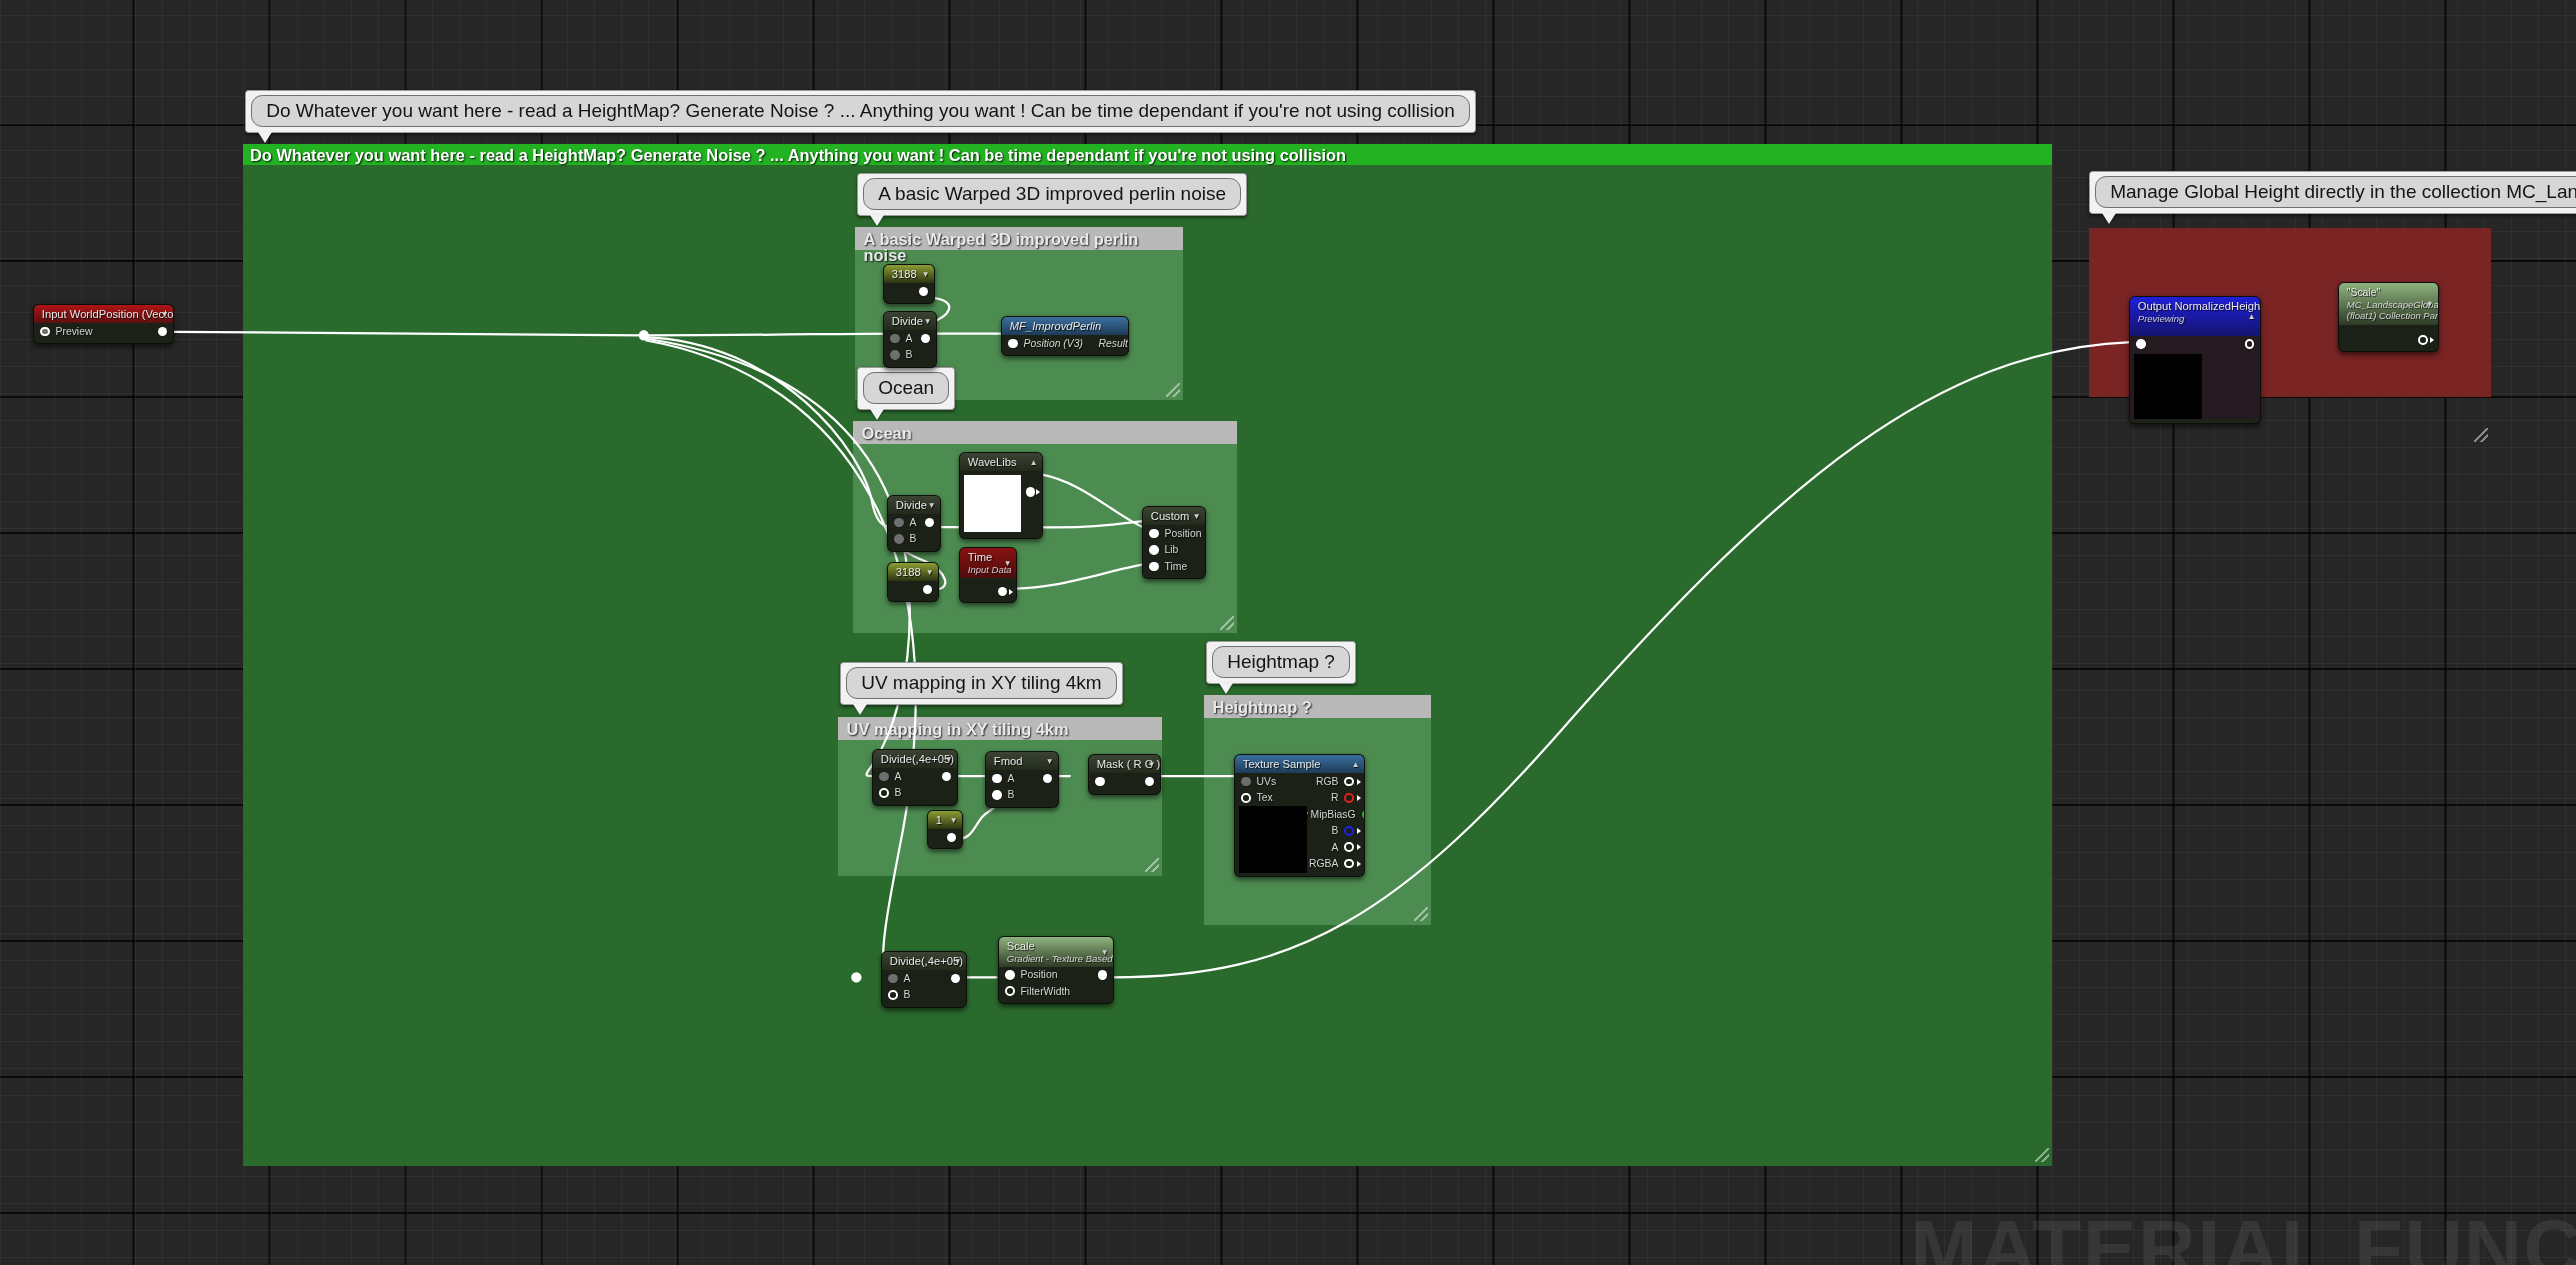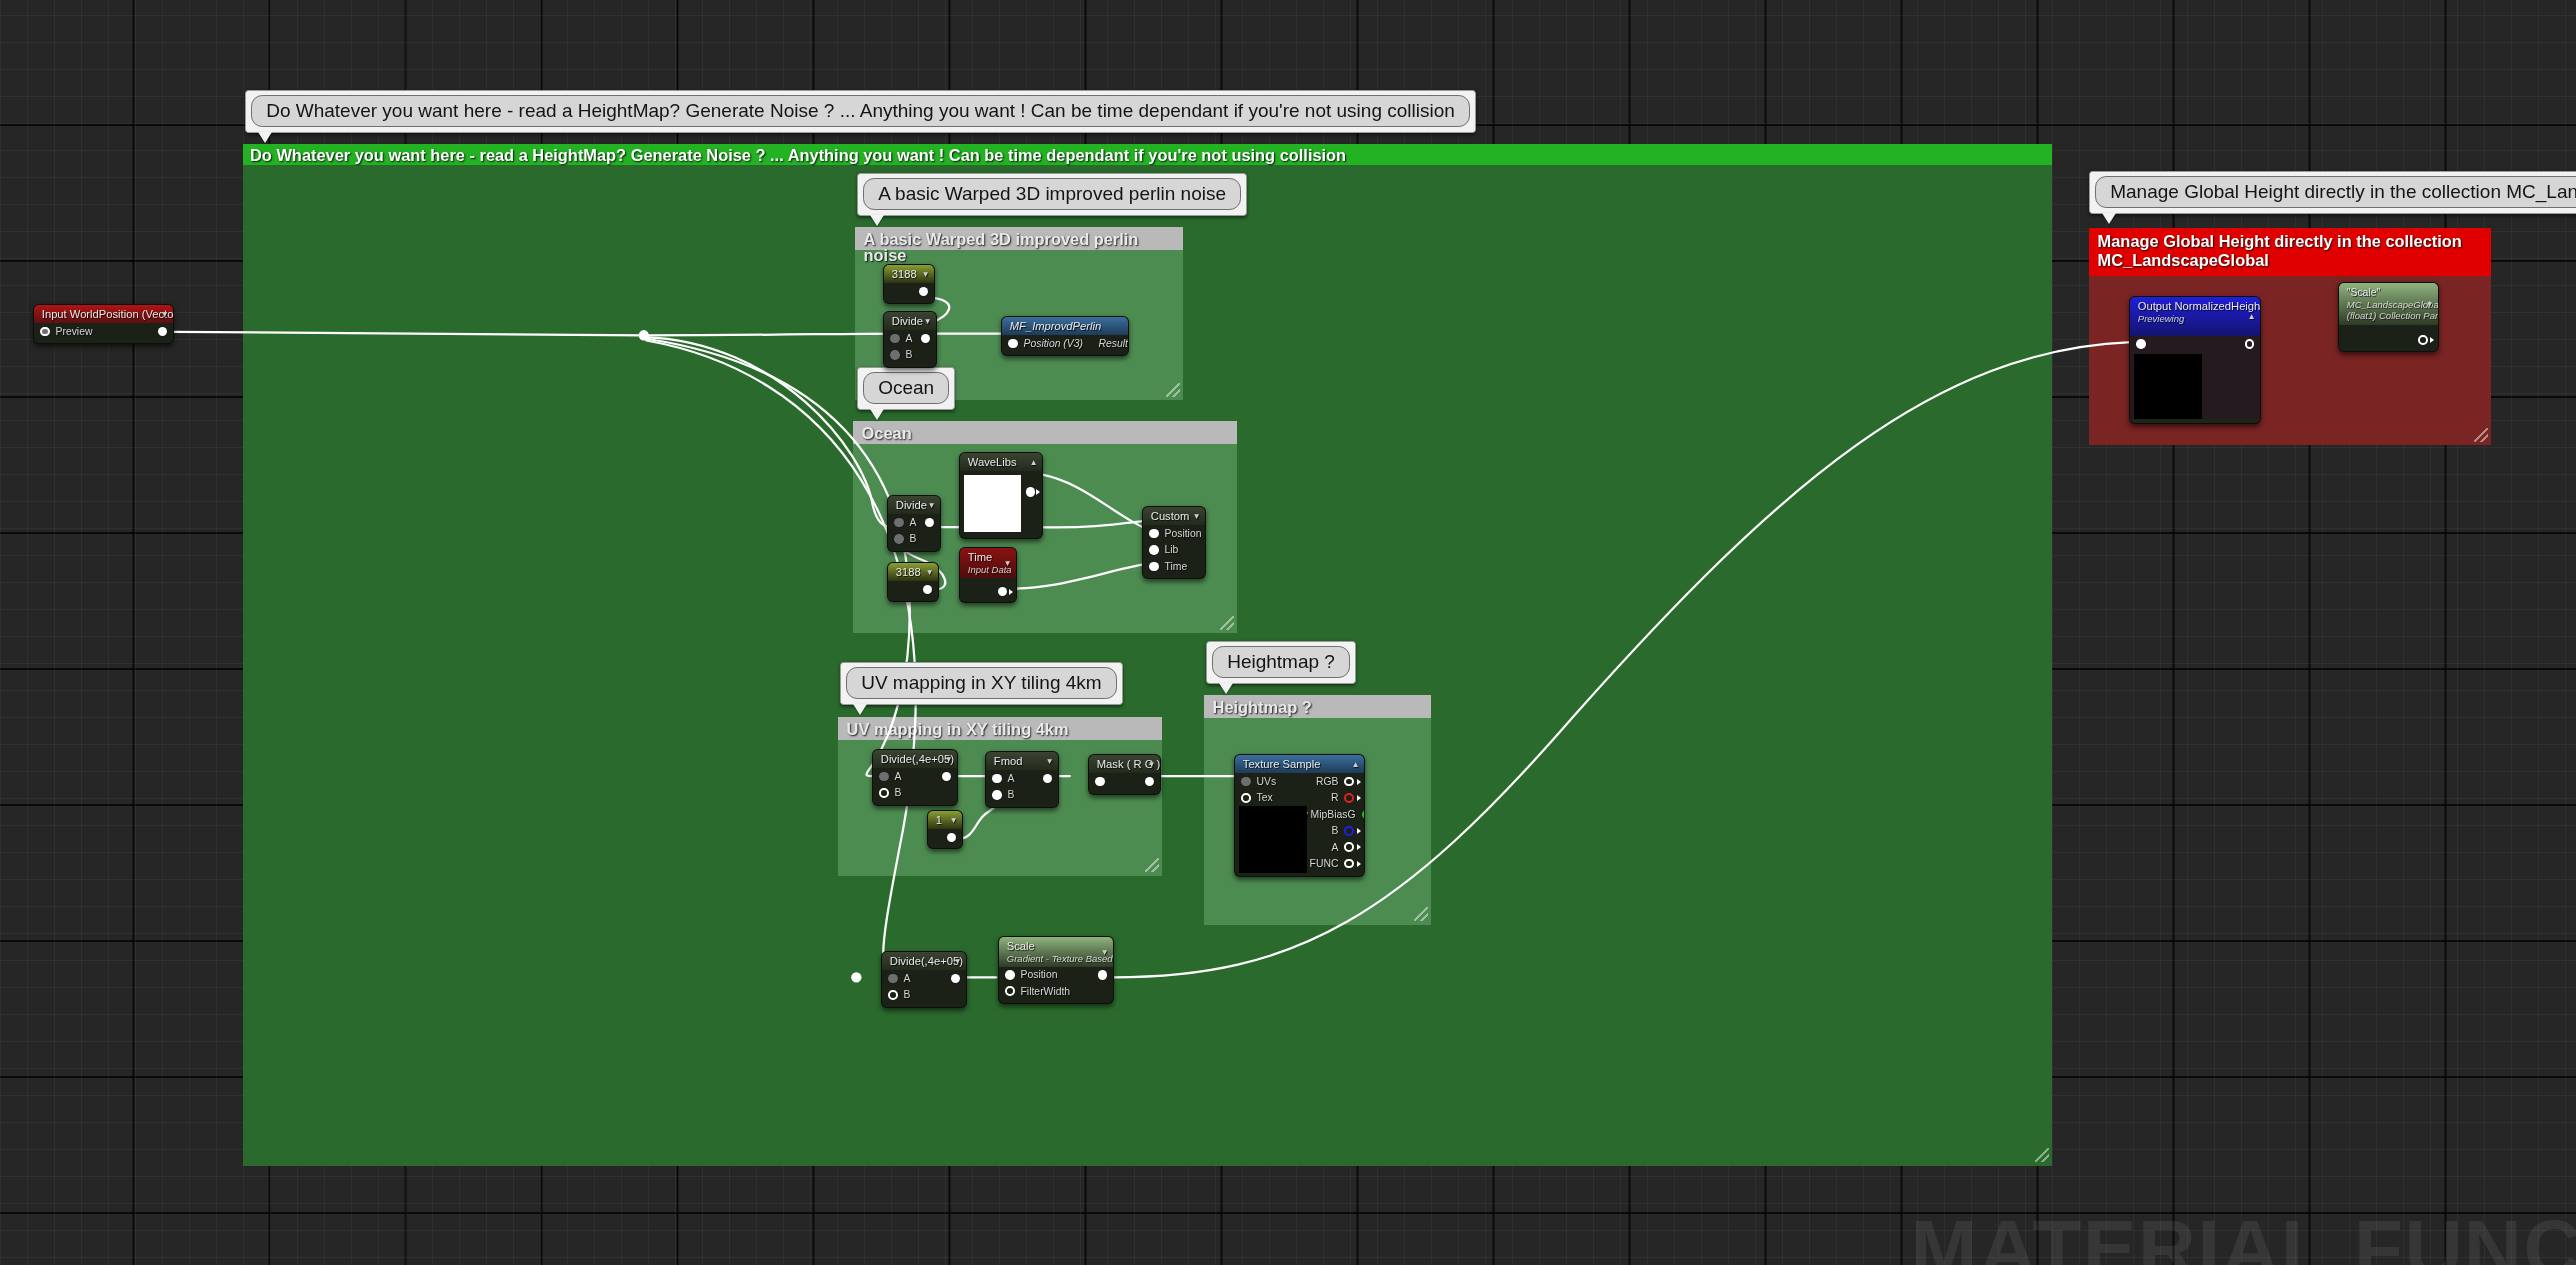--- a/index.html
+++ b/index.html
@@ -194,21 +194,20 @@
     <div class="resize"></div>
   </div>
 
   <div class="comment sub" id="cmt-height">
     <div class="c-head">Heightmap ?</div>
     <div class="c-body"></div>
     <div class="resize"></div>
   </div>
 
   <div class="comment" id="cmt-red">
-    <div class="c-head">Manage Global Height directly in the collection MC_LandscapeGlobal</div>
     <div class="c-body"></div>
     <div class="resize"></div>
   </div>
 
   <svg id="wires" viewBox="0 0 2981 1465">
     <g fill="none" stroke="#ffffff" stroke-width="2.6" stroke-linecap="round">
 
       <path d="M 200 384 L 745 388"></path>
 
       <path d="M 745 388 C 900 388 960 386 1043 386"></path>
@@ -533,21 +532,21 @@
         <span class="arrow" style="margin-right:3.5px"></span>
       </div>
       <div class="pin-row">
         <span class="spacer"></span>
         <span class="lbl">A</span>
         <span class="pin e pin-r" style="margin-right:1.7px"></span>
         <span class="arrow" style="margin-right:3.5px"></span>
       </div>
       <div class="pin-row">
         <span class="spacer"></span>
-        <span class="lbl">FUNC</span>
+        <span class="lbl">RGBA</span>
         <span class="pin e pin-r" style="margin-right:1.7px"></span>
         <span class="arrow" style="margin-right:3.5px"></span>
       </div>
       <div class="swatch" style="position:absolute;left:4.3px;top:33px;width:68px;height:67px;"></div>
       <div style="height:4.3px"></div>
     </div>
   </div>
 
   <div class="node" style="left:881px;top:951px;width:86px;">
     <div class="title grey">

